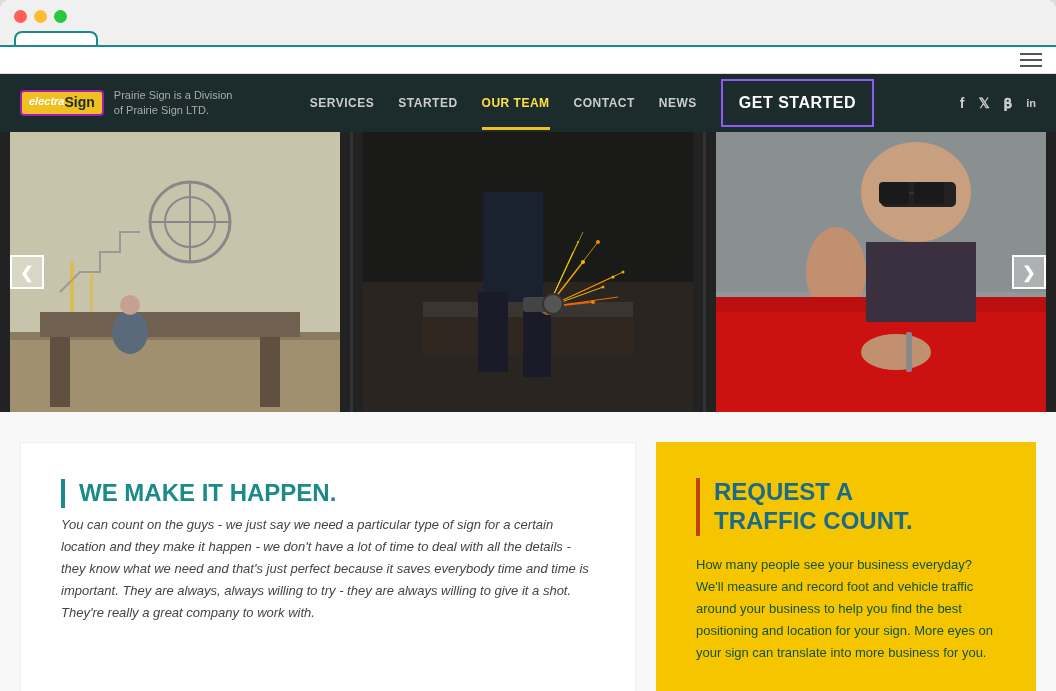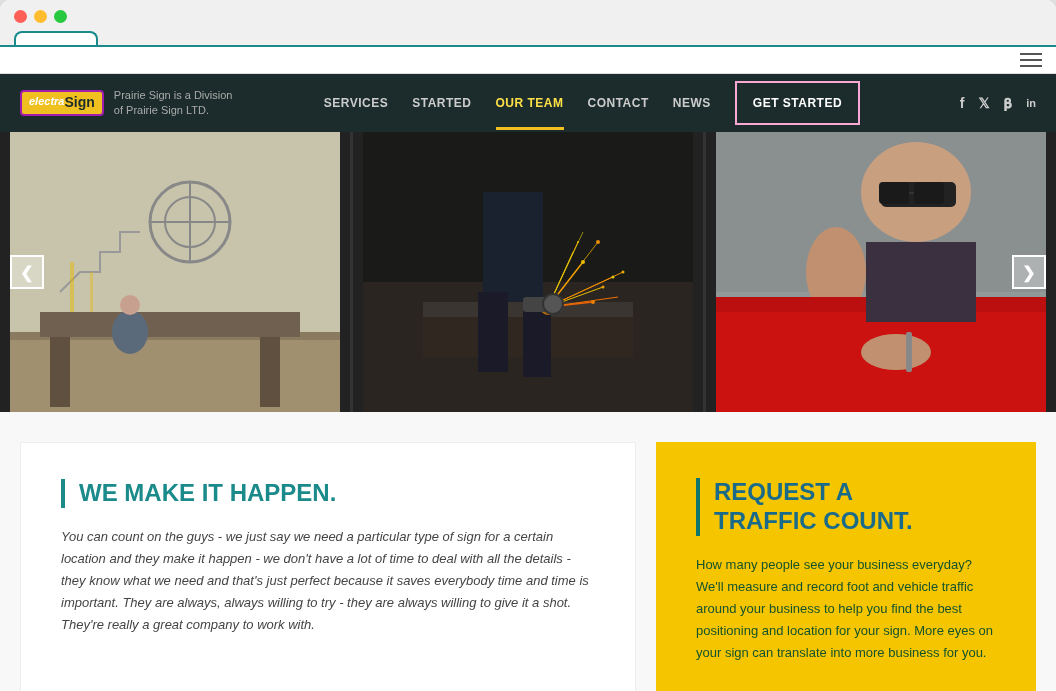--- a/index.html
+++ b/index.html
@@ -159,24 +159,24 @@
       position: absolute;
       bottom: 0;
       left: 0;
       right: 0;
       height: 3px;
       background: #f0c020;
     }
 
     .btn-get-started {
       background: transparent;
-      border: 2px solid #f9a8d4;
+      border: 2px solid #8b5cf6;
       color: white;
       padding: 13px 16px;
-      font-size: 12px;
+      font-size: 16px;
       font-weight: bold;
       cursor: pointer;
       letter-spacing: 0.5px;
     }
 
     .social-icons {
       display: flex;
       align-items: center;
       gap: 14px;
       margin-left: 16px;
@@ -239,33 +239,33 @@
       flex: 0 0 380px;
       background: #f5c500;
       padding: 36px 40px;
     }
 
     .section-title {
       font-size: 24px;
       font-weight: 900;
       color: #1a8a8a;
       text-transform: uppercase;
-      margin-bottom: 18px;
+      margin-bottom: 6px;
       border-left: 4px solid #1a8a8a;
       padding-left: 14px;
       line-height: 1.2;
     }
 
     .section-title-right {
       font-size: 24px;
       font-weight: 900;
       color: #1a6a8a;
       text-transform: uppercase;
       margin-bottom: 18px;
-      border-left: 4px solid #0f766e;
+      border-left: 4px solid #c2410c;
       padding-left: 14px;
       line-height: 1.2;
     }
 
     .section-body {
       font-size: 13px;
       color: #444;
       line-height: 1.7;
       font-style: italic;
       font-weight: 500;

